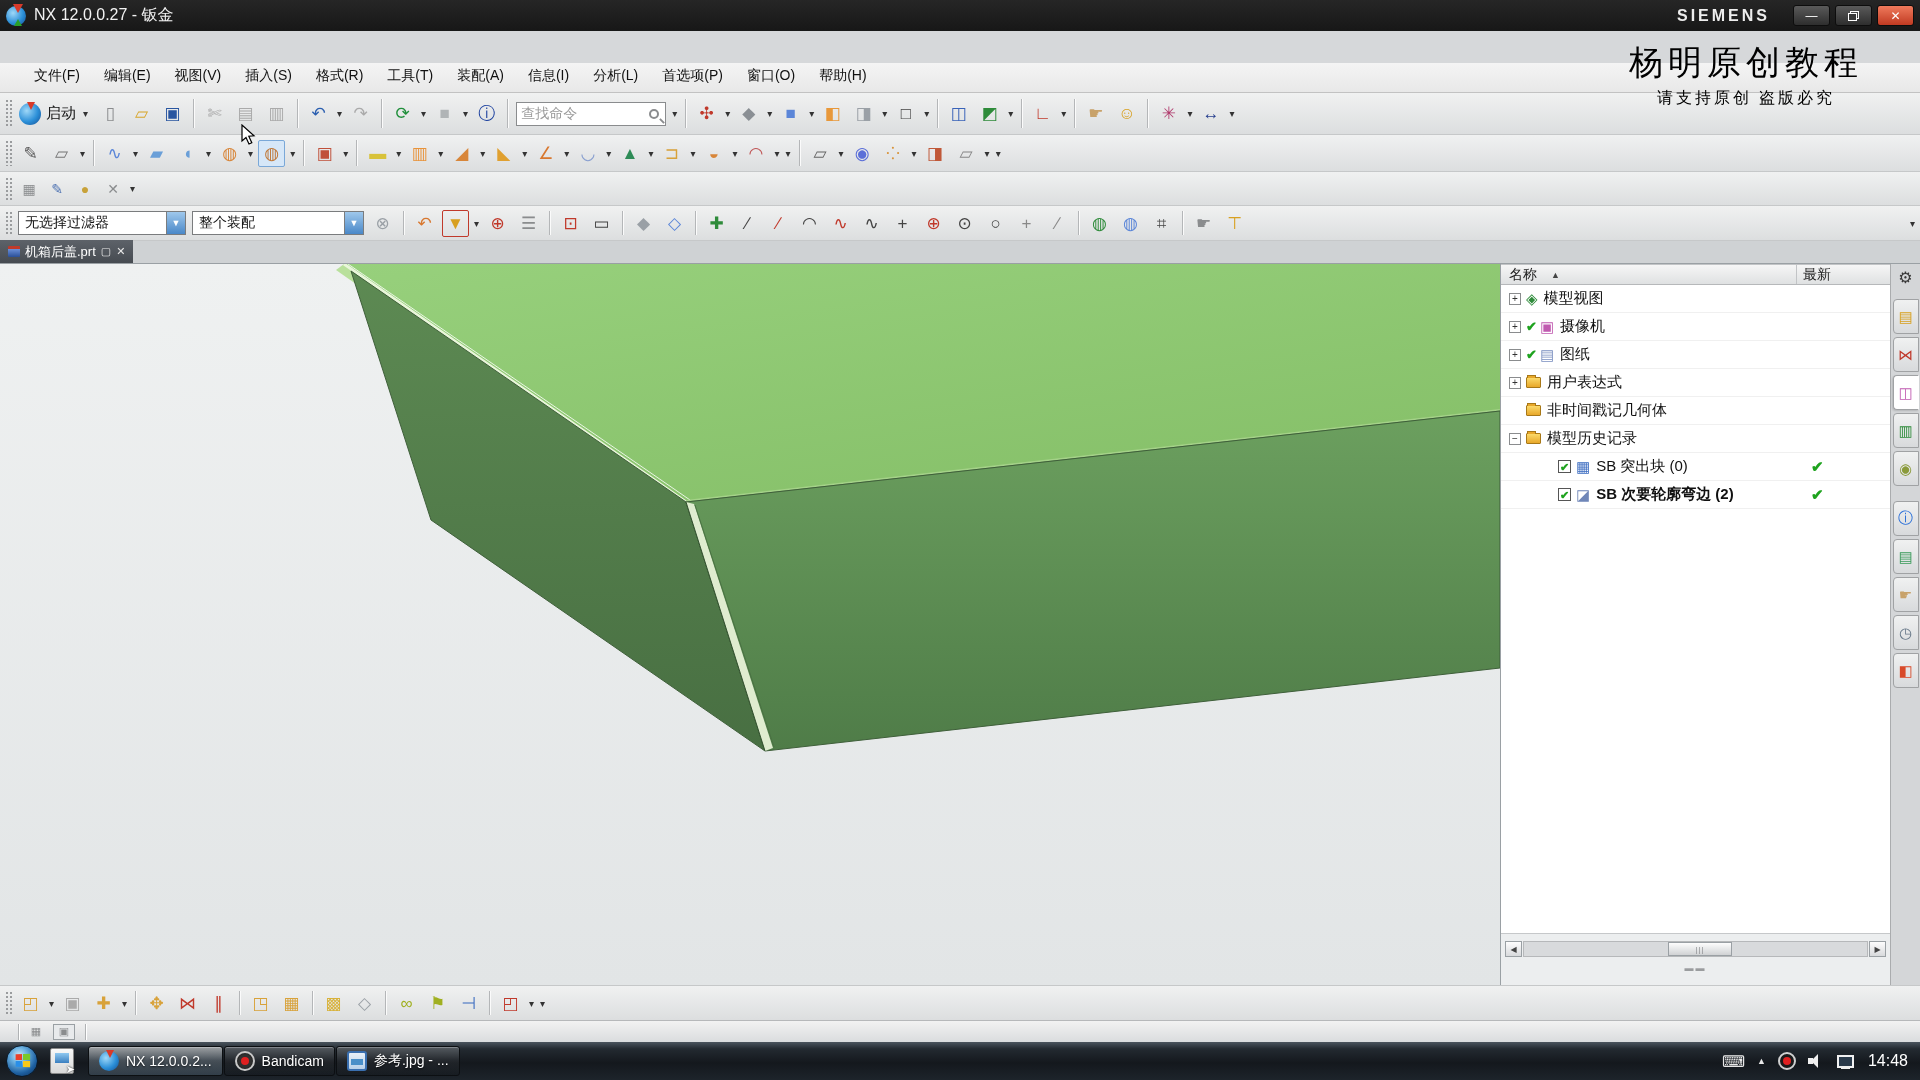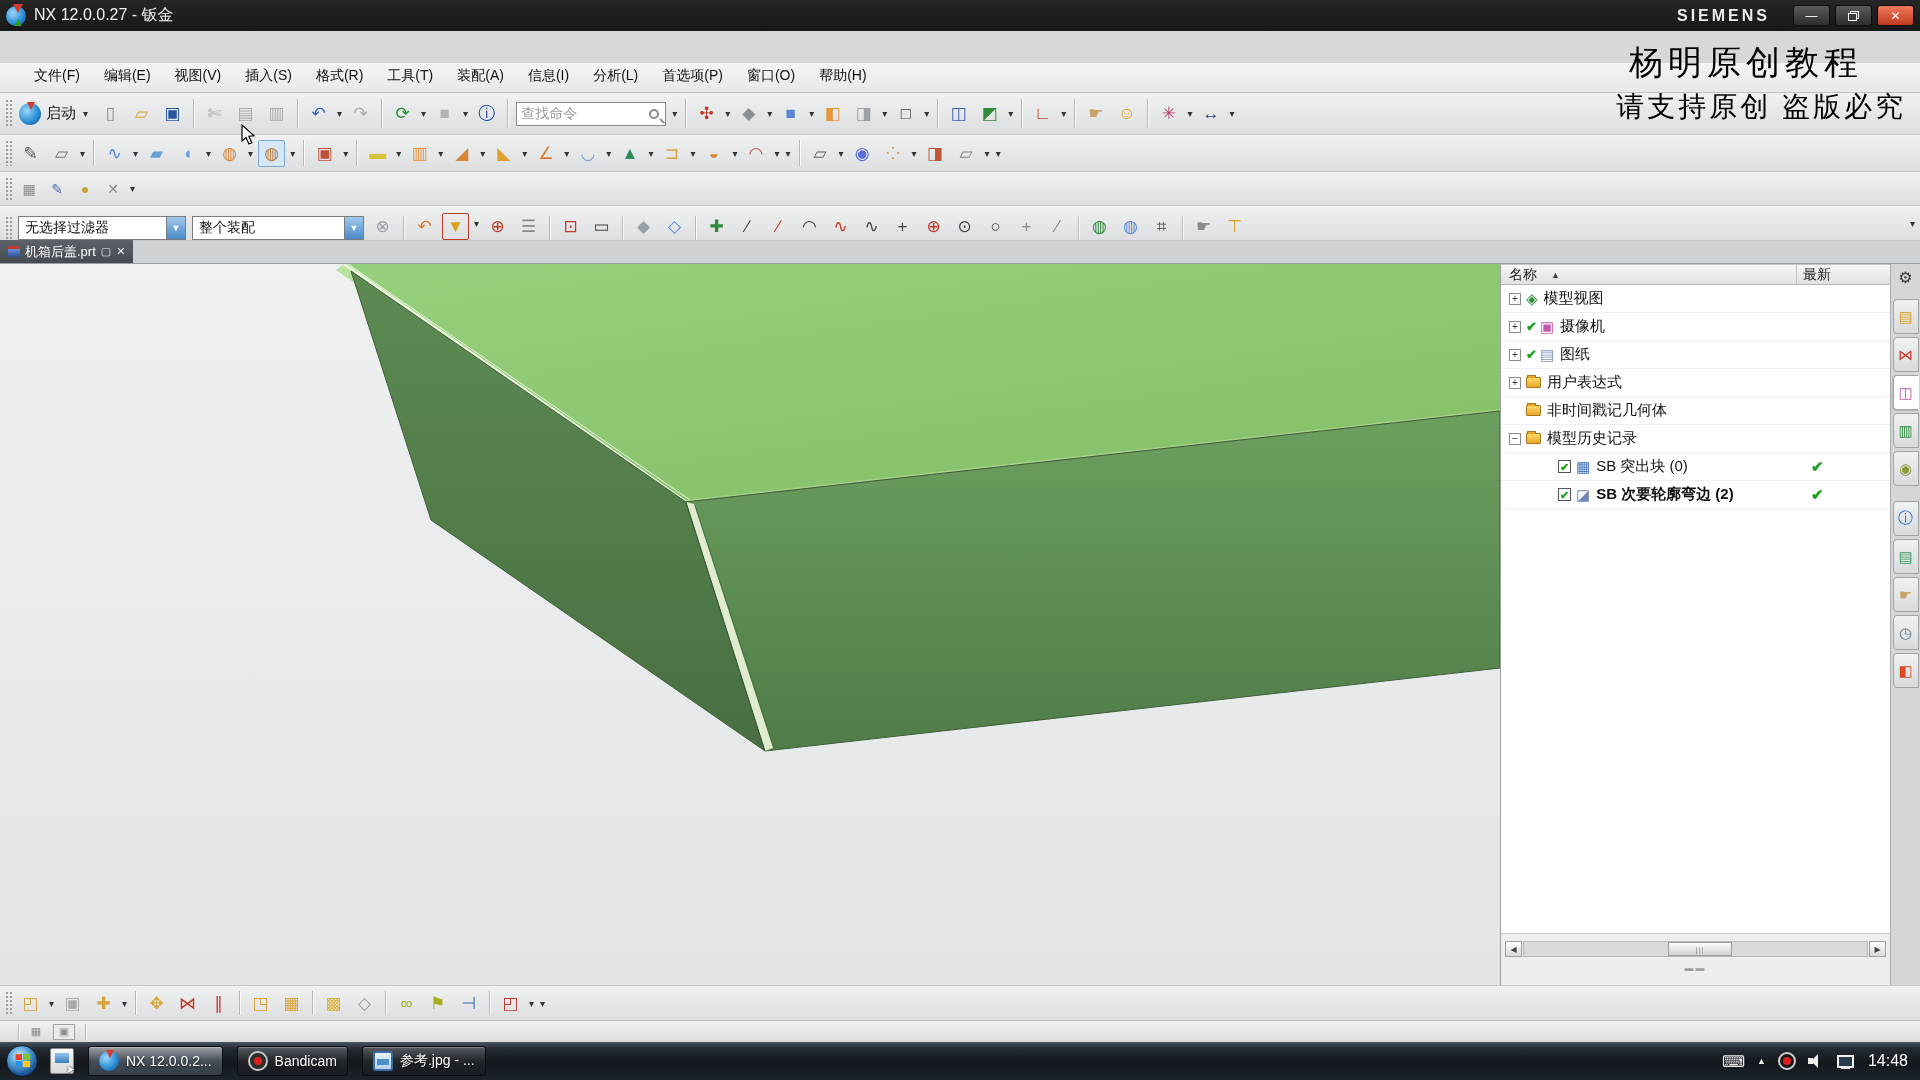--- a/index.html
+++ b/index.html
@@ -131,21 +131,21 @@
   .spk::before { content:""; position:absolute; left:0; top:4px; width:5px; height:6px; background:#f0f0f0; }
   .spk::after { content:""; position:absolute; left:3px; top:0px; border-top:7px solid transparent; border-bottom:7px solid transparent; border-right:7px solid #f0f0f0; }
   .net { position:relative; width:18px; height:15px; }
   .net::before { content:""; position:absolute; right:0; top:1px; width:13px; height:9px; border:2px solid #f0f0f0; background:#2a3a4a; }
   .net::after { content:""; position:absolute; right:4px; bottom:0; width:9px; height:2px; background:#f0f0f0; }
   .clock { font-size:16px; color:#fff; margin:0 6px 0 2px; }
 
   
   .watermark { position:absolute; right:14px; top:40px; width:320px; text-align:center; z-index:40; pointer-events:none; }
   .wm1 { font-family:"DejaVu Serif", serif; font-size:34px; font-weight:normal; letter-spacing:5px; }
-  .wm2 { font-family:Liberation Sans, sans-serif; font-size:28px; letter-spacing:3px; margin-top:2px;text-align:right; }
+  .wm2 { font-family:Liberation Serif, serif; font-size:16px; letter-spacing:3px; margin-top:2px; }
   .cursor { position:absolute; z-index:60; pointer-events:none; }
 </style>
 </head>
 <body>
 
 <div class="screen">
 
   <div class="titlebar">
     <span class="nxlogo"></span>
     <span class="wtitle">NX 12.0.0.27 - 钣金</span>
@@ -385,21 +385,21 @@
         <span class="g" style="color: rgb(74, 111, 176);">✎</span>
       </span>
       <span class="ic sm">
         <span class="g" style="color: rgb(200, 162, 58);">●</span>
       </span>
       <span class="ic sm">
         <span class="g" style="color: rgb(138, 140, 142);">✕</span>
       </span>
       <span class="chev">▾</span>
     </div>
-  <div class="tbrow tb3" style="height:35px;align-items:flex-end;">
+  <div class="tbrow tb3" style="height:35px;">
       <span class="handle"></span>
       <div class="combo" style="width: 168px;">
         <span class="cval">无选择过滤器</span>
         <span class="cbtn">▼</span>
       </div>
       <div class="combo" style="width: 172px;">
         <span class="cval">整个装配</span>
         <span class="cbtn">▼</span>
       </div>
       <span class="ic">
@@ -740,21 +740,21 @@
   <div class="taskbar">
     <span class="orb">
         <span class="fl">
           <i></i>
           <i></i>
           <i></i>
           <i></i>
         </span>
       </span>
     <span class="pinicon"></span>
-    <div style="display:flex;gap:14px;">
+    <div style="display:flex;gap:1px;">
         <div class="tbtn active">
           <span class="bico nx"></span>
           <span>NX 12.0.0.2...</span>
         </div>
         <div class="tbtn">
           <span class="bico cam"></span>
           <span>Bandicam</span>
         </div>
         <div class="tbtn">
           <span class="bico img"></span>

